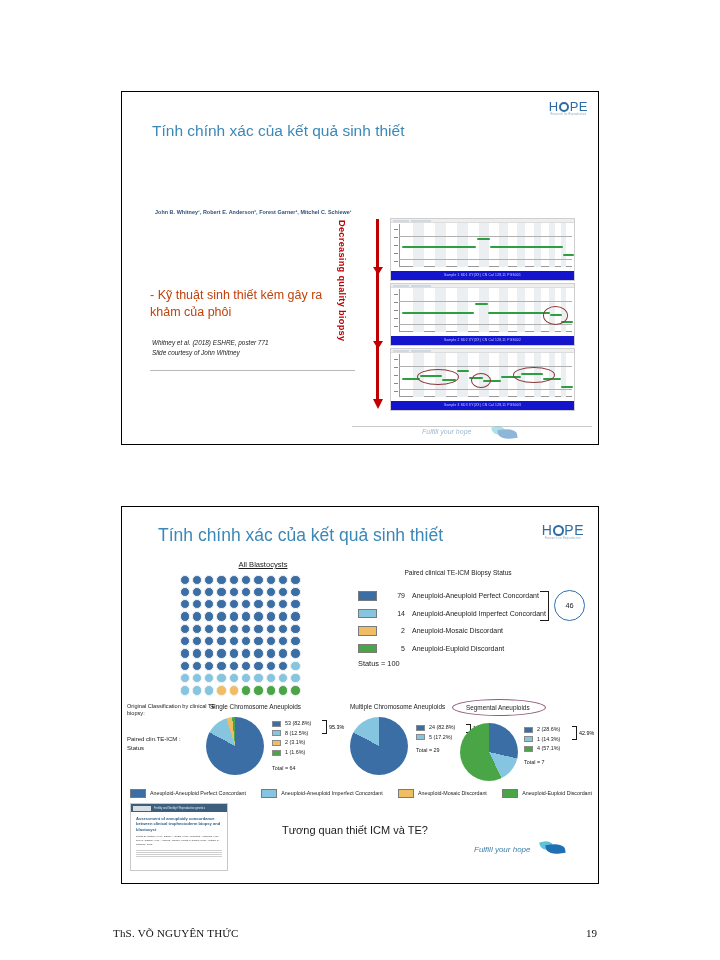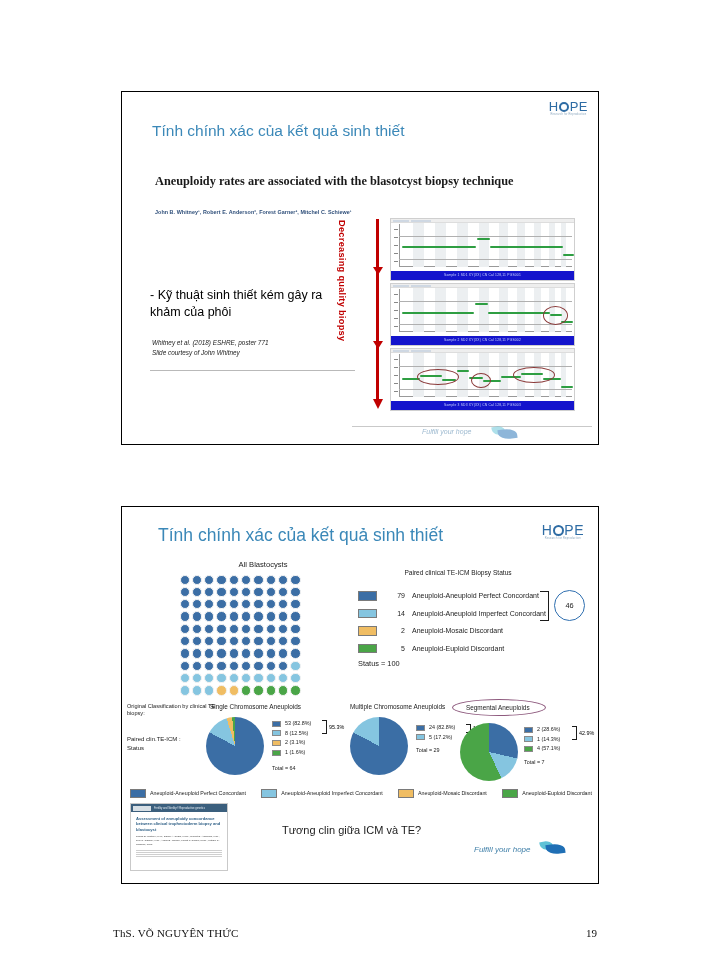--- a/index.html
+++ b/index.html
@@ -50,21 +50,21 @@
     font-family:"Liberation Serif", serif;
     font-size:12.3px; font-weight:700; color:#1a1a1a; line-height:1.18;
   }
   .s1-authors {
     position:absolute; left:33px; top:117px; width:330px;
     font-size:5.4px; color:#2f4f7a; font-weight:700;
     letter-spacing:0.05px;
   }
   .s1-body {
     position:absolute; left:28px; top:195px; width:200px;
-    font-size:12.5px; color:#000000; line-height:1.32;
+    font-size:12.5px; color:#c2410c; line-height:1.32;
   }
   .s1-cite {
     position:absolute; left:30px; top:246px; width:200px;
     font-size:6.4px; font-style:italic; color:#1b1b1b; line-height:1.5;
   }
   .s1-rule {
     position:absolute; left:28px; top:278px; width:205px; height:1px;
     background:#b9b9b9;
   }
   .s1-rule2 {
@@ -124,21 +124,21 @@
   }
   .s1-leaf { position:absolute; left:370px; top:334px; }
 
   
   .s2-title {
     position:absolute; left:36px; top:18px;
     font-size:17.5px; color:#3b88b8; white-space:nowrap;
   }
   .s2-allblast {
     position:absolute; left:76px; top:53px; width:130px; text-align:center;
-    font-size:7.6px; color:#1b1b1b; font-weight:400;
+    font-size:7.6px; color:#1b1b1b; font-weight:400;text-decoration:underline;
   }
   .dotgrid {
     position:absolute; left:57px; top:67px;
     display:grid; grid-template-columns:repeat(10, 12.3px);
     grid-auto-rows:12.3px; gap:0px;
   }
   .dot {
     width:10.4px; height:10.4px; border-radius:50%;
     border:0.8px solid #f2f2f2; margin:0.5px;
   }
@@ -261,21 +261,20 @@
   <div class="hope-logo" style="right:10px; top:8px;">
     <div class="hope-word" style="font-size:13px;">
       <span>H</span>
       <span class="hope-o" style="width:10px;height:10px;margin:0 0.5px;"></span>
       <span>PE</span>
     </div>
     <div class="hope-sub">Research for Reproduction</div>
   </div>
 
   <div class="s1-title">Tính chính xác của kết quả sinh thiết</div>
-  <div class="s1-paper-title">Aneuploidy rates are associated with the blasotcyst biopsy technique</div>
   <div class="s1-authors">John B. Whitney¹, Robert E. Anderson², Forest Garner³, Mitchel C. Schiewe¹</div>
 
   <div class="s1-body">- Kỹ thuật sinh thiết kém gây ra khảm của phôi</div>
   <div class="s1-cite">
     <div>Whitney et al. (2018) ESHRE, poster 771</div>
     <div>Slide courtesy of John Whitney</div>
   </div>
   <div class="s1-rule"></div>
   <div class="s1-rule2"></div>
 
@@ -665,21 +664,21 @@
     <div class="poster-ttl">Assessment of aneuploidy concordance between clinical trophectoderm biopsy and blastocyst</div>
     <div class="poster-auth">James B. Whitney, M.S., Daniel A. Griffin, M.Sc., Robert E. Anderson, M.D., Joel C. Trambly, M.D., Alison B. Murphy, Forest T. Garner, Ph.D., Mitchel C. Schiewe, Ph.D.</div>
     <div class="poster-lines">
       <i></i>
         <i></i>
         <i></i>
         <i></i>
     </div>
   </div>
 
-  <div class="s2-caption">Tương clin giữa ICM và TE?</div>
+  <div class="s2-caption">Tương quan thiết ICM và TE?</div>
 
   <div class="s2-fulfill">Fulfill your hope</div>
   <div style="position:absolute; left:418px; top:334px;">
     <div class="leafmark">
         <div class="lf1"></div>
         <div class="lf2"></div>
       </div>
   </div>
 </div>
 

